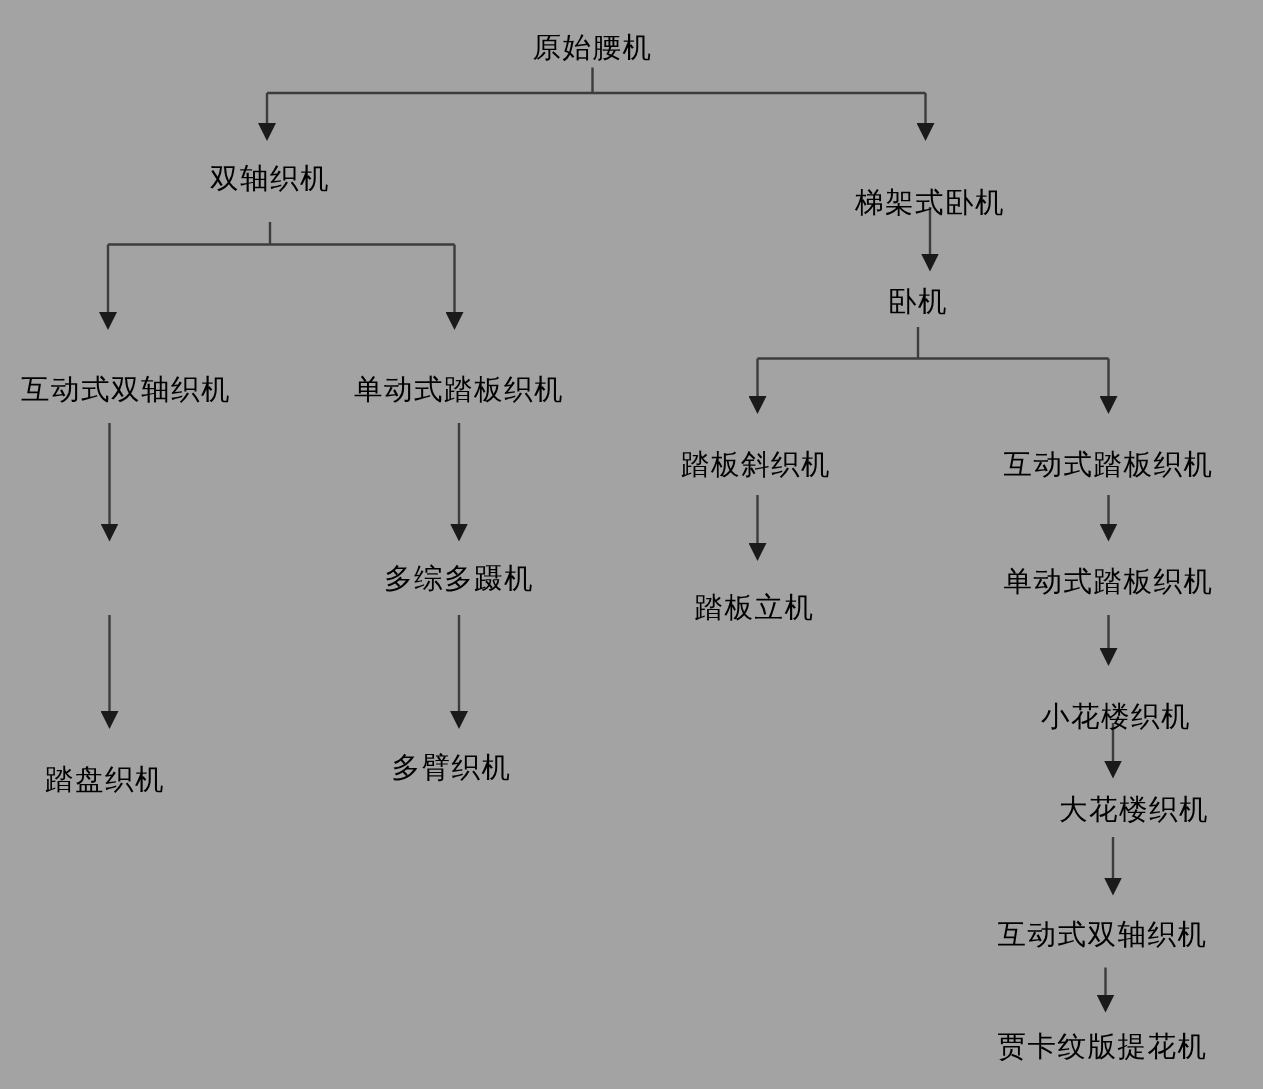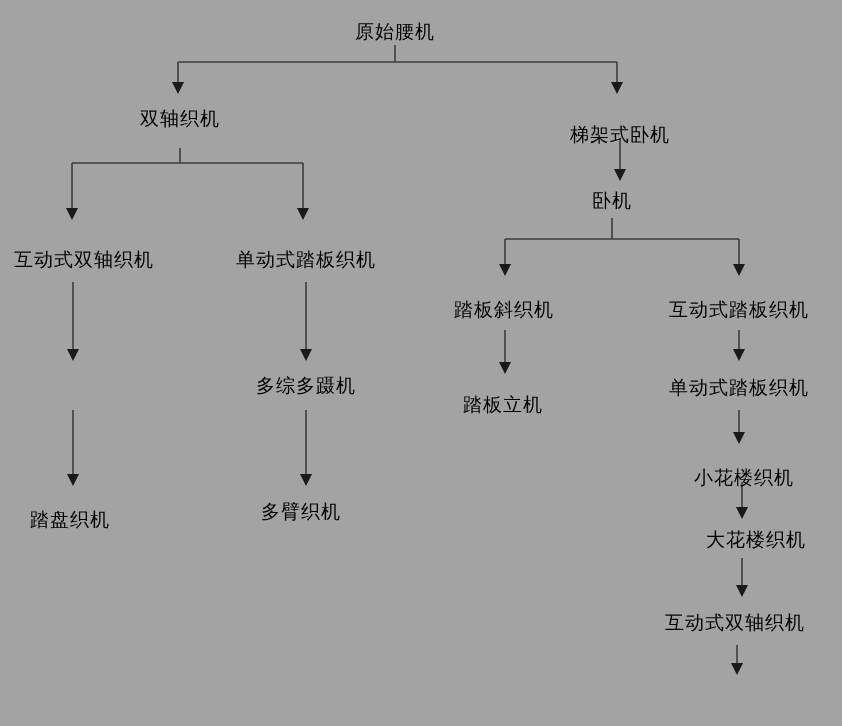--- a/index.html
+++ b/index.html
@@ -84,14 +84,15 @@
   <div class="node" style="left:504px; top:300px;">踏板斜织机</div>
   <div class="node" style="left:739px; top:300px;">互动式踏板织机</div>
   <div class="node" style="left:306px; top:376px;">多综多蹑机</div>
   <div class="node" style="left:503px; top:395px;">踏板立机</div>
   <div class="node" style="left:739px; top:378px;">单动式踏板织机</div>
   <div class="node" style="left:744px; top:468px;">小花楼织机</div>
   <div class="node" style="left:70px;  top:510px;">踏盘织机</div>
   <div class="node" style="left:301px; top:502px;">多臂织机</div>
   <div class="node" style="left:744px; top:530px;margin-left:12px;">大花楼织机</div>
   <div class="node" style="left:735px; top:613px;">互动式双轴织机</div>
+  <div class="node" style="left:735px; top:688px;">贾卡纹版提花机</div>
 
 </div>
 
 </body></html>

